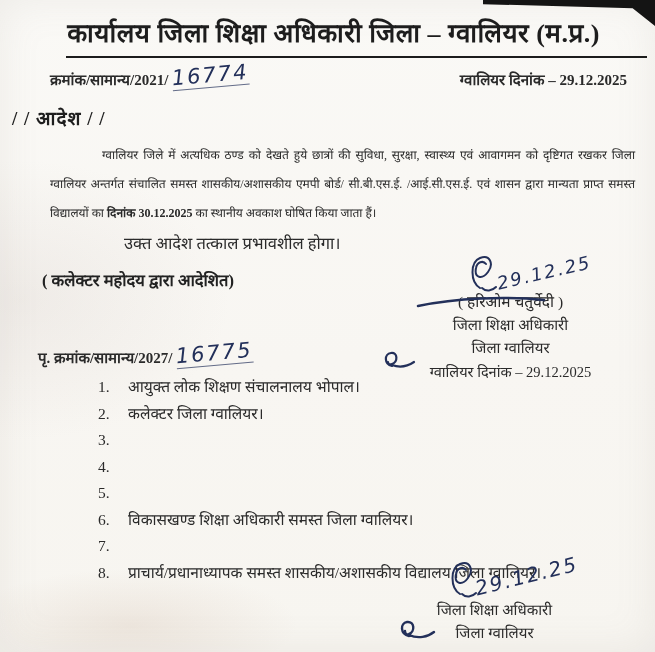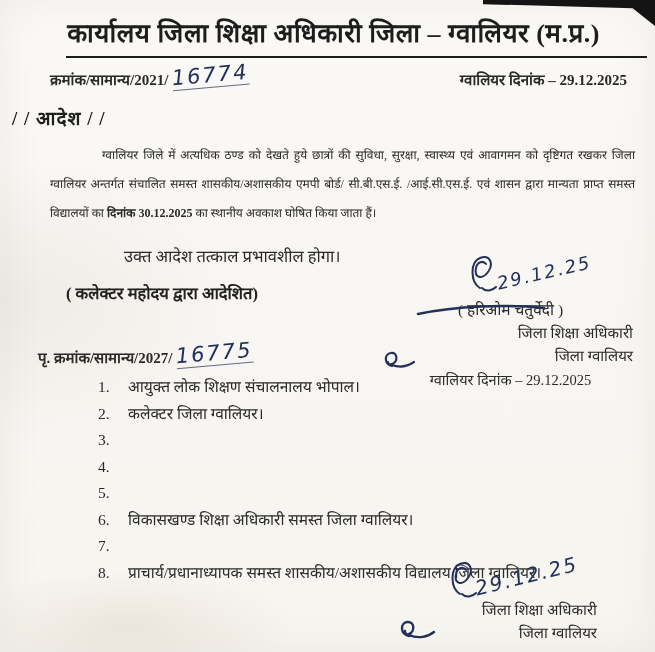--- a/index.html
+++ b/index.html
@@ -71,26 +71,26 @@
   .body-para {
     margin: 10px 20px 0 38px;
     font-size: 12px;
     line-height: 29px;
     text-align: justify;
     text-indent: 52px;
     color: #2a2a2a;
   }
   .bold-date { font-weight: bold; }
   .effective-line {
-    margin: 16px 20px 0 112px;
+    margin: 3px 20px 0 112px;
     font-size: 16.5px;
     color: #2a2a2a;
   }
   .ordered-by {
-    margin: 14px 20px 0 54px;
+    margin: 14px 20px 0 30px;
     font-size: 16.5px;
     font-weight: bold;
     color: #222;
   }
   
   .sig-top {
     position: absolute;
     top: 258px;
     right: 22px;
     width: 245px;
@@ -99,27 +99,27 @@
     color: #2a2a2a;
   }
   .sig-top .scribble { position: absolute; left: 78px; top: -4px; }
   .sig-top .hw-date {
     position: absolute; left: 108px; top: 4px;
     font-size: 18px;
     transform: rotate(-13deg);
     letter-spacing: 2px;
     white-space: nowrap;
   }
-  .sig-name { position: relative; margin-top: 40px; font-size: 15.5px; }
+  .sig-name { position: relative; margin-top: 32px; font-size: 15.5px; }
   .sig-strike {
     position: absolute; left: 28px; top: 4px;
     width: 130px; height: 14px;
     pointer-events: none;
   }
-  .sig-line { margin-top: 3px; line-height: 20px; text-align: right; }
+  .sig-line { margin-top: 3px; line-height: 20px; }
   .sig-check-top { position: absolute; left: -6px; top: 88px; }
   .sig-datefoot { margin-top: 3px; font-size: 14.5px; }
   .endorse-ref {
     position: absolute;
     left: 38px; top: 344px;
     font-size: 15px; font-weight: bold; color: #2a2a2a;
     white-space: nowrap;
   }
   .dist-list {
     position: absolute;

